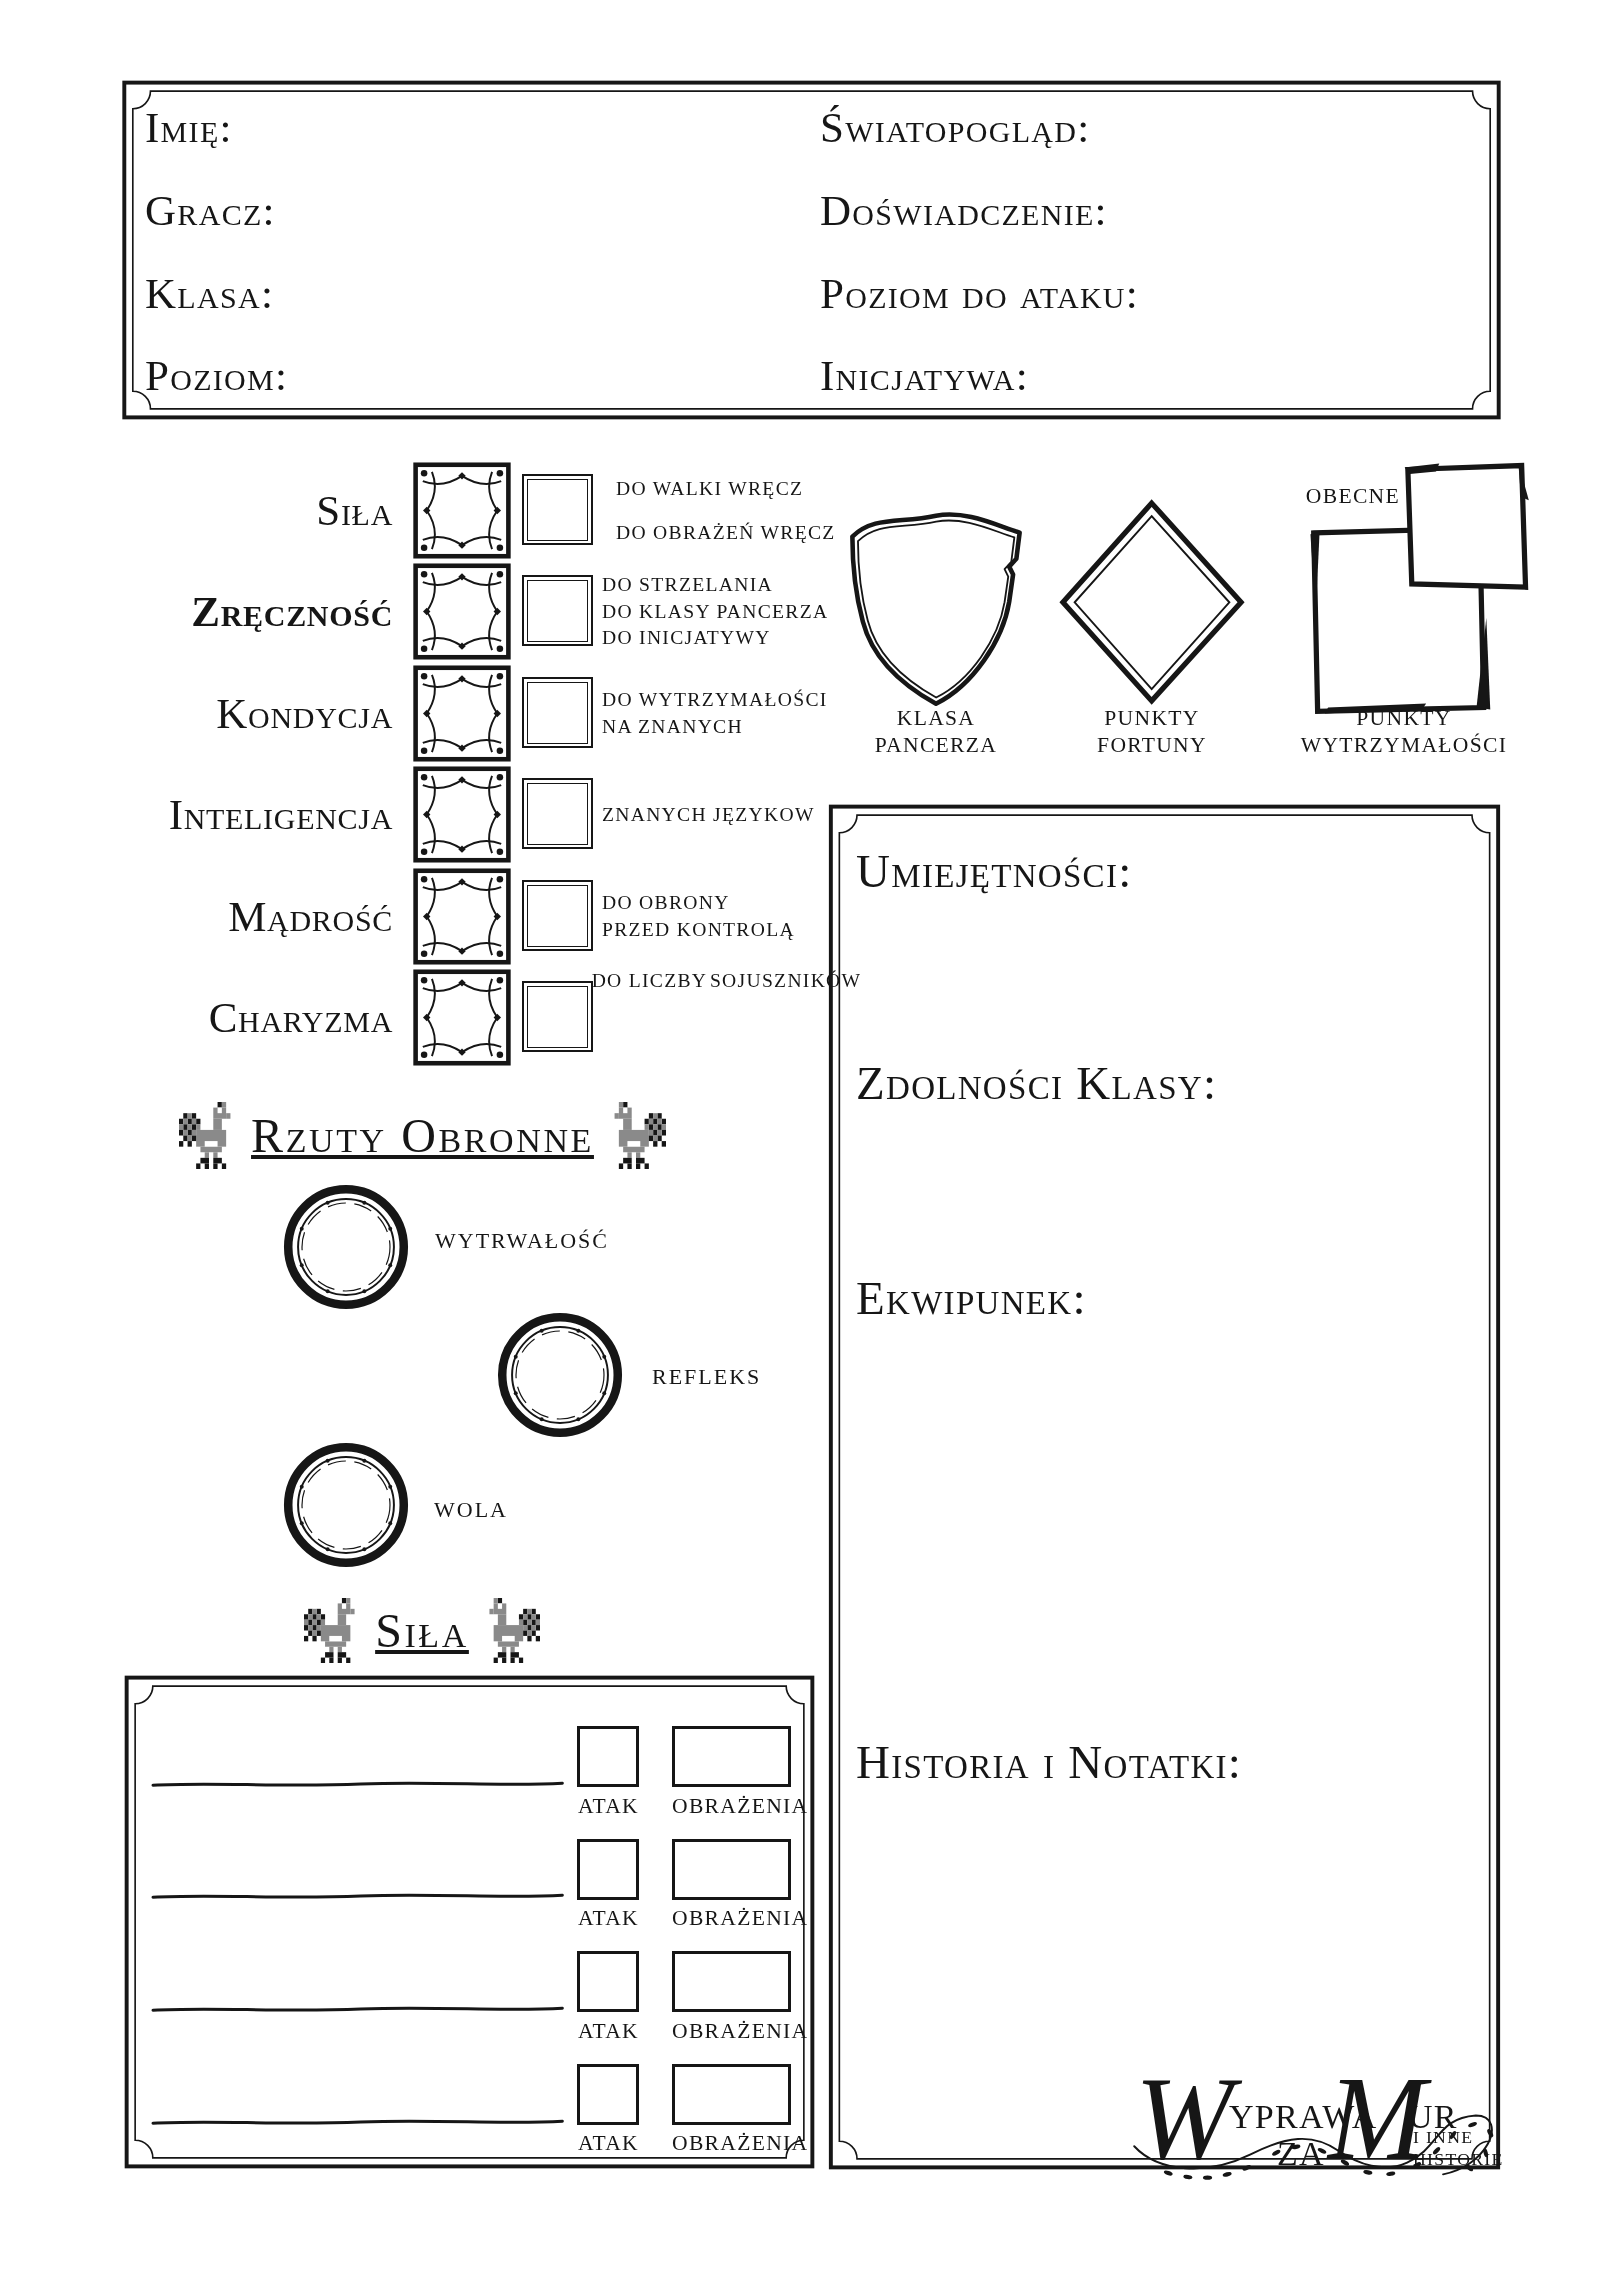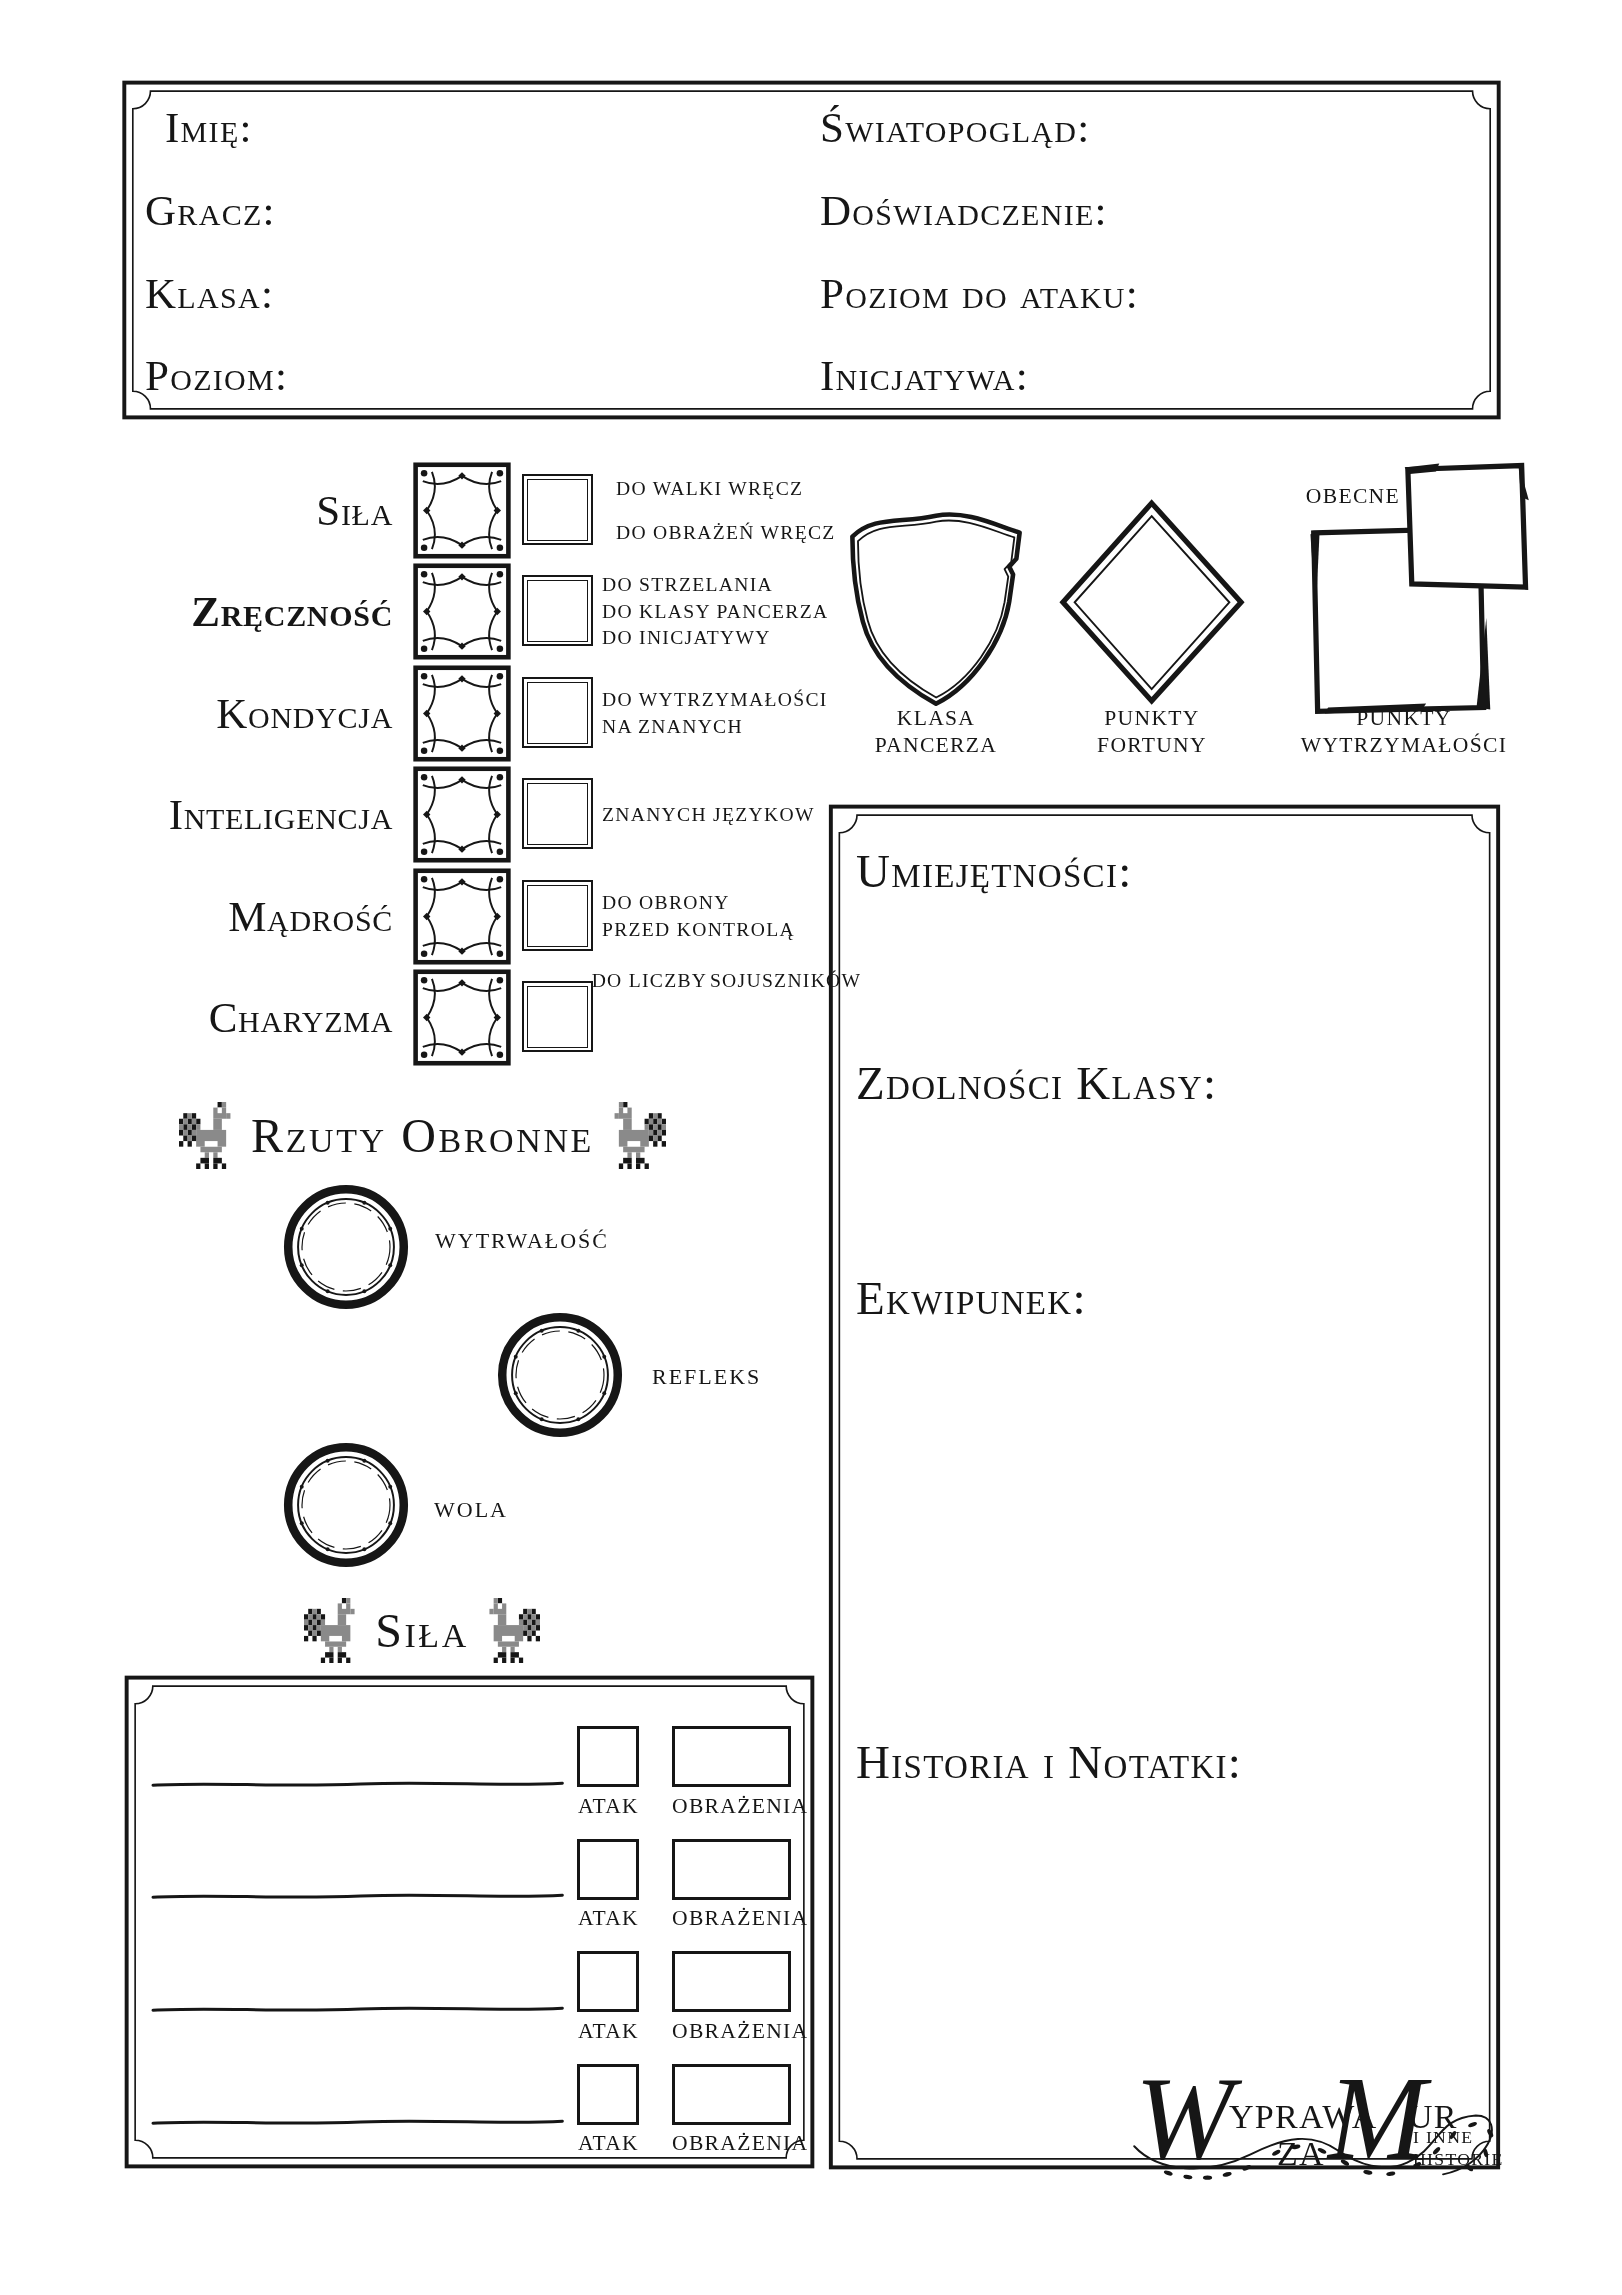--- a/index.html
+++ b/index.html
@@ -13,21 +13,21 @@
   }
   .abs{position:absolute;}
   .sc{font-variant:small-caps;}
   .label-lg{font-size:43px;letter-spacing:1.3px;white-space:nowrap;}
   .label-xl{font-size:47px;letter-spacing:1.3px;white-space:nowrap;}
   .attr-name{font-size:43px;letter-spacing:0.7px;white-space:nowrap;}
   .note-line{font-size:19.6px;line-height:24px;letter-spacing:1.3px;white-space:nowrap;}
   .stat-label{font-size:21.6px;line-height:27px;letter-spacing:1.3px;text-align:center;}
   .tiny-label{font-size:21.6px;letter-spacing:1.3px;white-space:nowrap;}
   .circle-label{font-size:22px;letter-spacing:2px;white-space:nowrap;}
-  .sec-title{font-size:48px;letter-spacing:2.6px;white-space:nowrap;}
+  .sec-title{font-size:48px;letter-spacing:2.6px;white-space:nowrap;text-decoration:underline;}
   .frame-box{position:absolute;}
   .frame-box svg{display:block;}
   .inner-box{position:absolute;border:2px solid #161616;background:#fff;}
   .inner-box::after{content:"";position:absolute;inset:2.6px;border:1.3px solid #161616;}
   .wpn-box{position:absolute;border:3.3px solid #161616;background:#fff;}
   .heading-row{display:flex;align-items:center;justify-content:center;gap:11.8px;}
   .fill-area{position:absolute;}
   .logo-big{font-size:118px;font-style:italic;line-height:1;}
   .logo-mid{font-size:34px;letter-spacing:1.3px;}
   .logo-small{font-size:17.7px;letter-spacing:1.3px;white-space:nowrap;}
@@ -91,21 +91,21 @@
     </defs>
   </svg>
 
   <div class="frame-box" style="left:121px;top:80px;">
     <svg width="1381" height="340" viewBox="0 0 2110 520">
       <rect x="4" y="4" width="2102" height="512" fill="none" stroke="#161616" stroke-width="6"></rect>
       <path d="M 44,17 H 2066 A 27 27 0 0 0 2093,44 V 476 A 27 27 0 0 0 2066,503 H 44 A 27 27 0 0 0 17,476 V 44 A 27 27 0 0 0 44,17 Z" fill="none" stroke="#161616" stroke-width="2.5"></path>
     </svg>
   </div>
 
-  <div class="abs sc label-lg" style="left:145px;top:103px;margin-left:20px;">Imię:</div>
+  <div class="abs sc label-lg" style="left:145px;top:103px;">Imię:</div>
   <div class="abs sc label-lg" style="left:145px;top:186px;">Gracz:</div>
   <div class="abs sc label-lg" style="left:145px;top:269px;">Klasa:</div>
   <div class="abs sc label-lg" style="left:145px;top:351px;">Poziom:</div>
   <div class="abs sc label-lg" style="left:820px;top:103px;text-align:center;">Światopogląd:</div>
   <div class="abs sc label-lg" style="left:820px;top:186px;">Doświadczenie:</div>
   <div class="abs sc label-lg" style="left:820px;top:269px;">Poziom do ataku:</div>
   <div class="abs sc label-lg" style="left:820px;top:351px;">Inicjatywa:</div>
 
   <div class="fill-area" style="left:281px;top:98px;width:517px;height:59px;"></div>
   <div class="fill-area" style="left:308px;top:181px;width:491px;height:59px;"></div>

